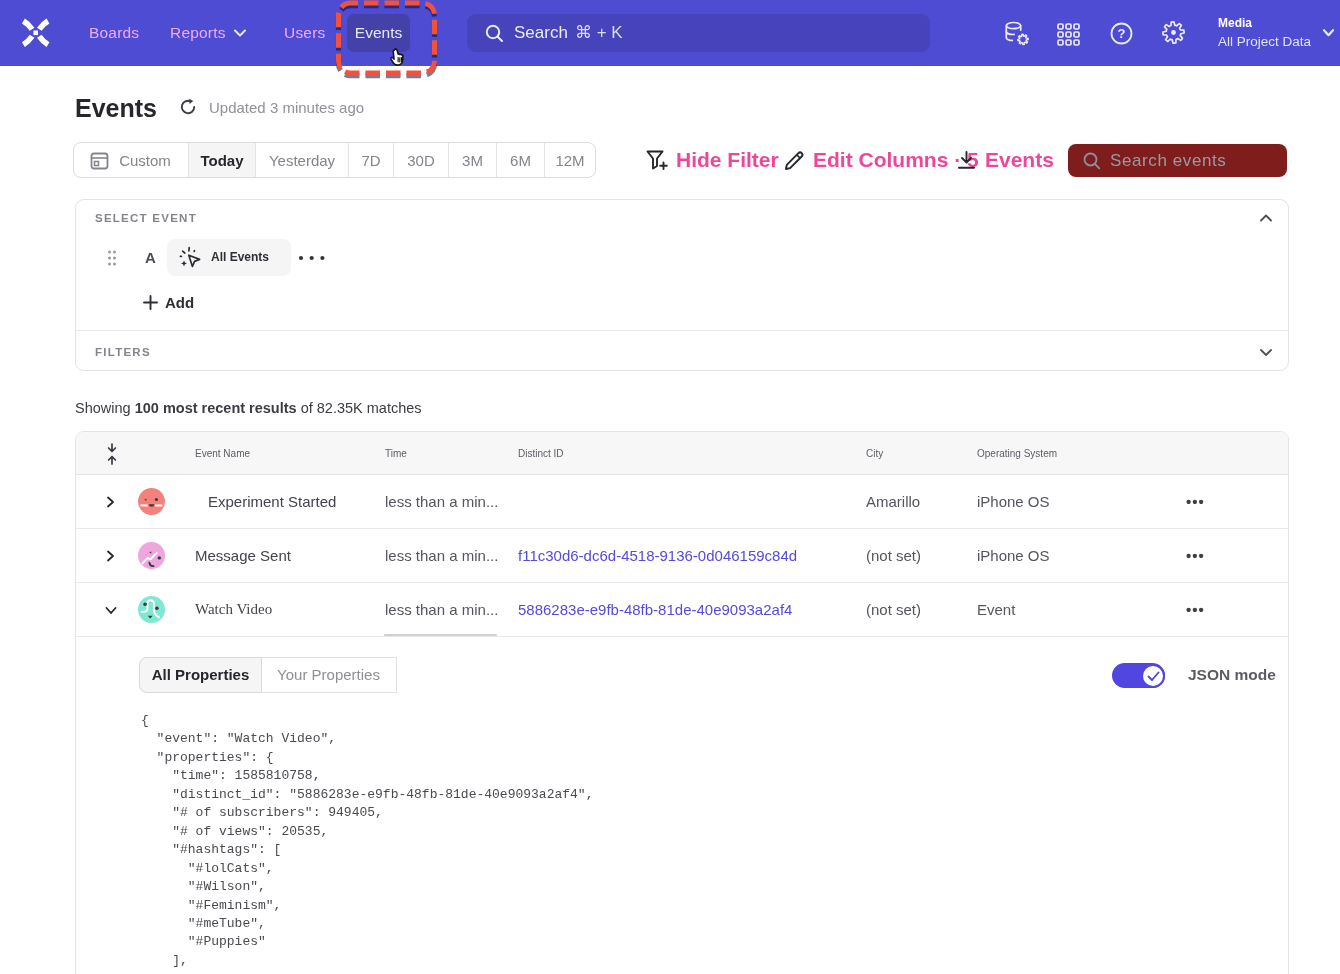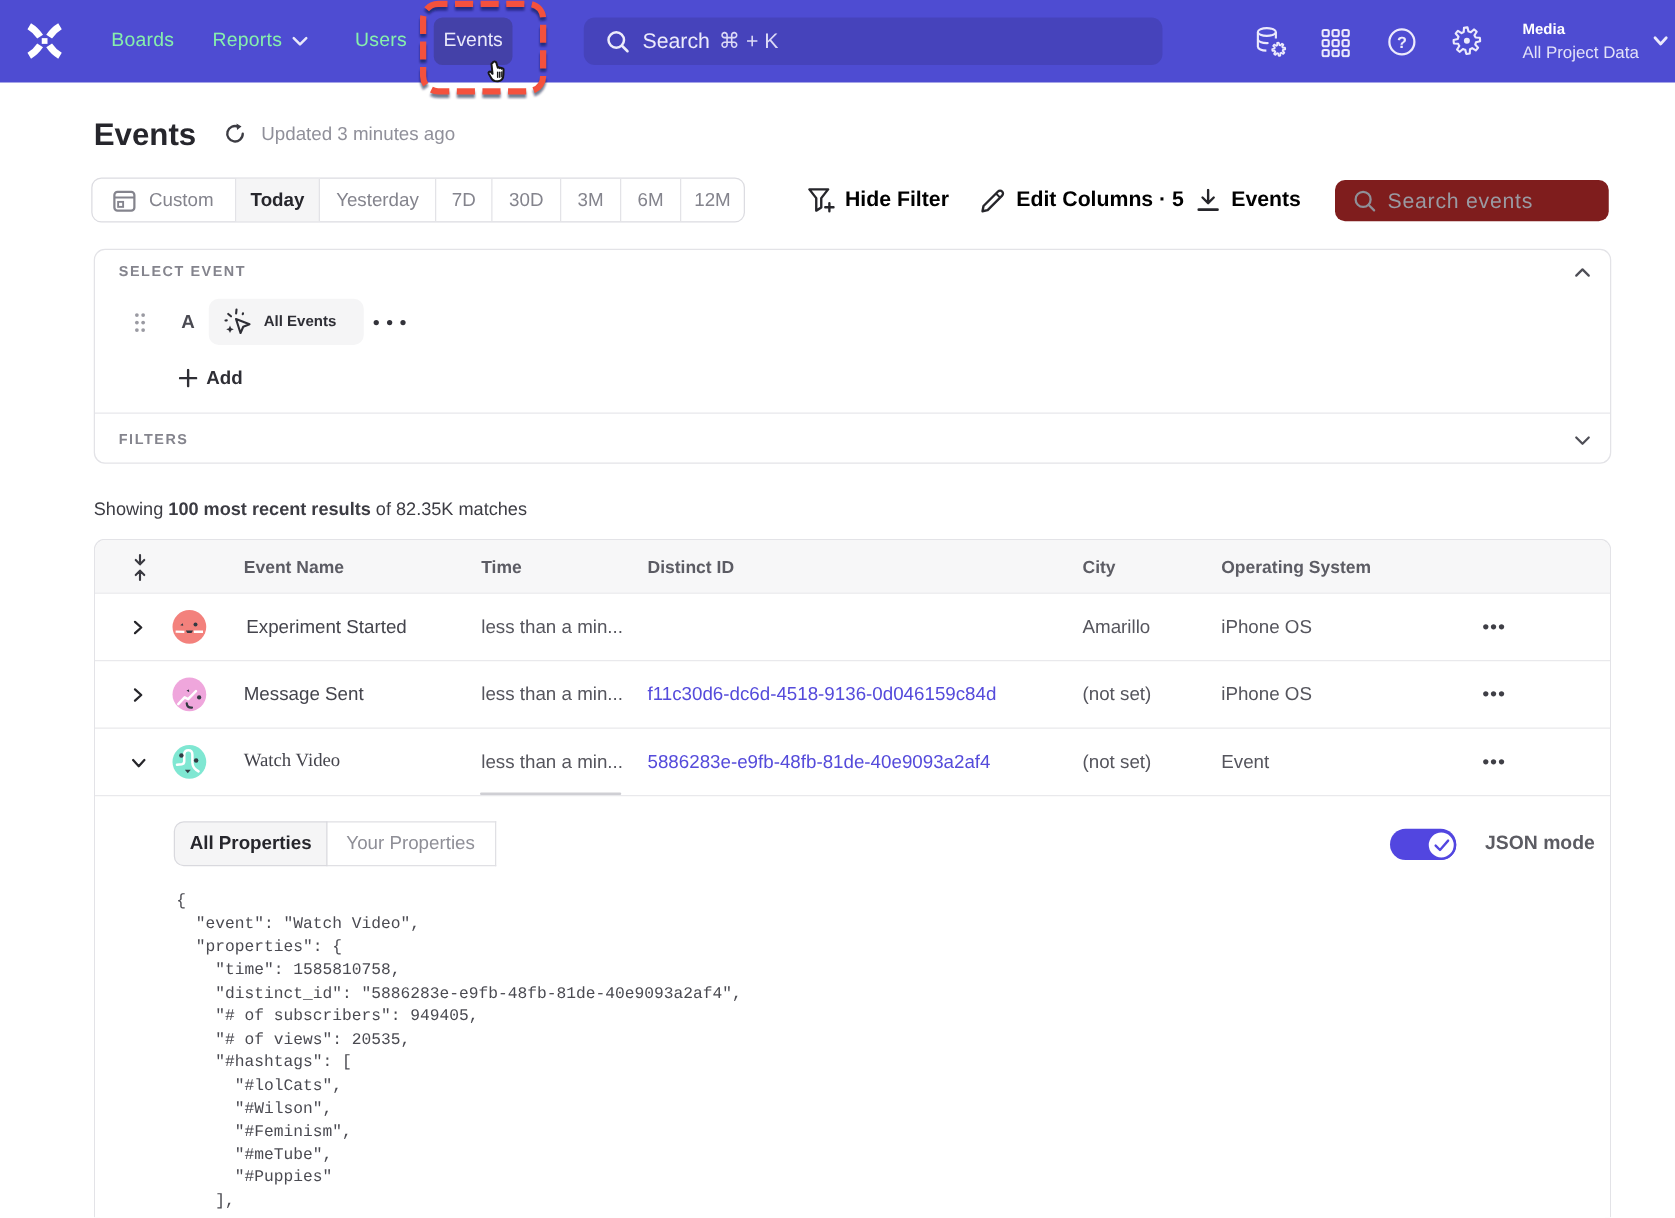--- a/index.html
+++ b/index.html
@@ -1,21 +1,21 @@
 <!DOCTYPE html>
 <html><head>
 <meta charset="utf-8">
 <style>
 * { margin:0; padding:0; box-sizing:border-box; }
 html,body { width:1340px; height:974px; overflow:hidden; background:#fff;
   font-family:"Liberation Sans", sans-serif; }
 .abs { position:absolute; }
 
 .nav { position:absolute; left:0; top:0; width:1340px; height:66px; background:#4e4cd2; }
-.navlink { position:absolute; top:0; height:66px; line-height:66px; color:#86efac;
+.navlink { position:absolute; top:0; height:66px; line-height:66px; color:#f0abfc;
   font-size:15.5px; font-weight:400; letter-spacing:.2px; }
 .evbtn { position:absolute; left:347px; top:14px; width:63px; height:38px;
   background:#4441a8; border-radius:7px; color:#e9e8fa; font-size:15.5px; font-weight:400;
   text-align:center; line-height:38px; }
 .searchpill { position:absolute; left:467px; top:14px; width:463px; height:38px;
   background:#4643bb; border-radius:9px; color:#e8e7fa; }
 .searchpill .stxt { position:absolute; left:47px; top:0; line-height:38px; font-size:17px; color:#ecebfb; }
 .searchpill .skey { position:absolute; left:108px; top:0; line-height:38px; font-size:17px; color:#dcdaf6; }
 .medtxt { position:absolute; left:1218px; top:14px; color:#fff; }
 .medtxt .m1 { font-size:12px; font-weight:700; line-height:18px; }
@@ -24,38 +24,38 @@
 .h1 { position:absolute; left:75px; top:94px; font-size:25px; font-weight:700; color:#26262c; }
 .updated { position:absolute; left:209px; top:99px; font-size:15px; color:#90909a; }
 
 .seg { position:absolute; left:73px; top:142px; width:523px; height:36px;
   border:1px solid #dcdce1; border-radius:8px; display:flex; background:#fff; }
 .seg .s { border-right:1px solid #e3e3e7; display:flex; align-items:center; justify-content:center;
   font-size:15px; color:#84848d; }
 .seg .s:last-child { border-right:none; }
 .seg .on { background:#f5f5f6; color:#26262c; font-weight:700; }
 .act { position:absolute; top:142px; height:36px; display:flex; align-items:center;
-  font-size:17px; font-weight:700; color:#000000; }
+  font-size:21px; font-weight:700; color:#ec4899; }
 .sevents { position:absolute; left:1068px; top:144px; width:219px; height:33px;
   background:#7f1d1d; border-radius:8px; }
 .sevents span { position:absolute; left:42px; top:0; line-height:33px; font-size:17px; letter-spacing:0.6px; color:#9a9aa2; }
 
 .card1 { position:absolute; left:75px; top:199px; width:1214px; height:172px;
   border:1px solid #e3e3e7; border-radius:9px; background:#fff; }
 .lbl { font-size:11.5px; font-weight:700; letter-spacing:1.25px; color:#84848d; }
 .chip { position:absolute; left:91px; top:39px; width:124px; height:37px;
   background:#f5f5f6; border-radius:8px; }
 .chip span { position:absolute; left:44px; top:0; line-height:37px; font-size:12px; font-weight:700; color:#2e2e35; }
 
 .showing { position:absolute; left:75px; top:400px; font-size:14.5px; color:#3c3c43; }
 .tbl { position:absolute; left:75px; top:431px; width:1214px; height:543px;
   border:1px solid #e3e3e7; border-radius:9px 9px 0 0; border-bottom:none; background:#fff; }
 .thead { position:absolute; left:0; top:0; width:1212px; height:43px; background:#f7f7f8;
   border-bottom:1px solid #e3e3e7; border-radius:8px 8px 0 0; }
-.th { position:absolute; top:0; line-height:43px; font-size:14px; font-weight:700; color:#5c5c64; }
+.th { position:absolute; top:0; line-height:43px; font-size:10px; font-weight:400; color:#5c5c64; }
 .row { position:absolute; left:0; width:1212px; height:54px; border-bottom:1px solid #e9e9ec; }
 .cell { position:absolute; top:0; line-height:53px; font-size:15px; color:#55555d; white-space:nowrap; }
 .cname { color:#44444c; }
 .link { color:#554bdb; }
 .dots3 { font-size:15px; font-weight:700; color:#3f3f46; letter-spacing:1px; }
 .avatar { position:absolute; left:62px; top:13px; width:27px; height:27px; border-radius:50%; }
 
 .tabs { position:absolute; left:139px; top:657px; width:423px; height:36px; }
 .tab { position:absolute; top:0; height:36px; line-height:34px; text-align:center;
   font-size:15px; color:#8f8f97; background:#fff; border:1px solid #e0e0e4; }
@@ -278,21 +278,21 @@
         <path d="M2 1.5 L7 6 L2 10.5" fill="none" stroke="#26262b" stroke-width="1.8" stroke-linecap="round" stroke-linejoin="round"></path>
       </svg>
     <div class="avatar" style="background:#f3817c;">
       <svg width="27" height="27" viewBox="0 0 27 27">
         <path d="M6.2 12.1 L8.2 10.6 L8.6 12.5 Z" fill="#323a42"></path>
         <circle cx="18.4" cy="11.5" r="1.6" fill="#323a42"></circle>
         <path d="M2.5 17.3 L9.5 17.5 M17 17.4 L24.4 17.4" stroke="#fff" stroke-width="2"></path>
         <path d="M10.7 16.3 L16.4 16.3 L15.2 18.4 L11.8 18.4 Z" fill="#323a42"></path>
       </svg>
     </div>
-    <div class="cell cname" style="left:121px;">Experiment Started</div>
+    <div class="cell cname" style="left:132px;">Experiment Started</div>
     <div class="cell" style="left:309px;">less than a min...</div>
     <div class="cell" style="left:790px;">Amarillo</div>
     <div class="cell" style="left:901px;">iPhone OS</div>
     <div class="cell dots3" style="left:1110px;">•••</div>
   </div>
   <div class="row" style="top:97px;">
     <svg style="position:absolute;left:30px;top:21px;" width="9" height="12" viewBox="0 0 9 12">
         <path d="M2 1.5 L7 6 L2 10.5" fill="none" stroke="#26262b" stroke-width="1.8" stroke-linecap="round" stroke-linejoin="round"></path>
       </svg>
     <div class="avatar" style="background:#efa6dc;">

